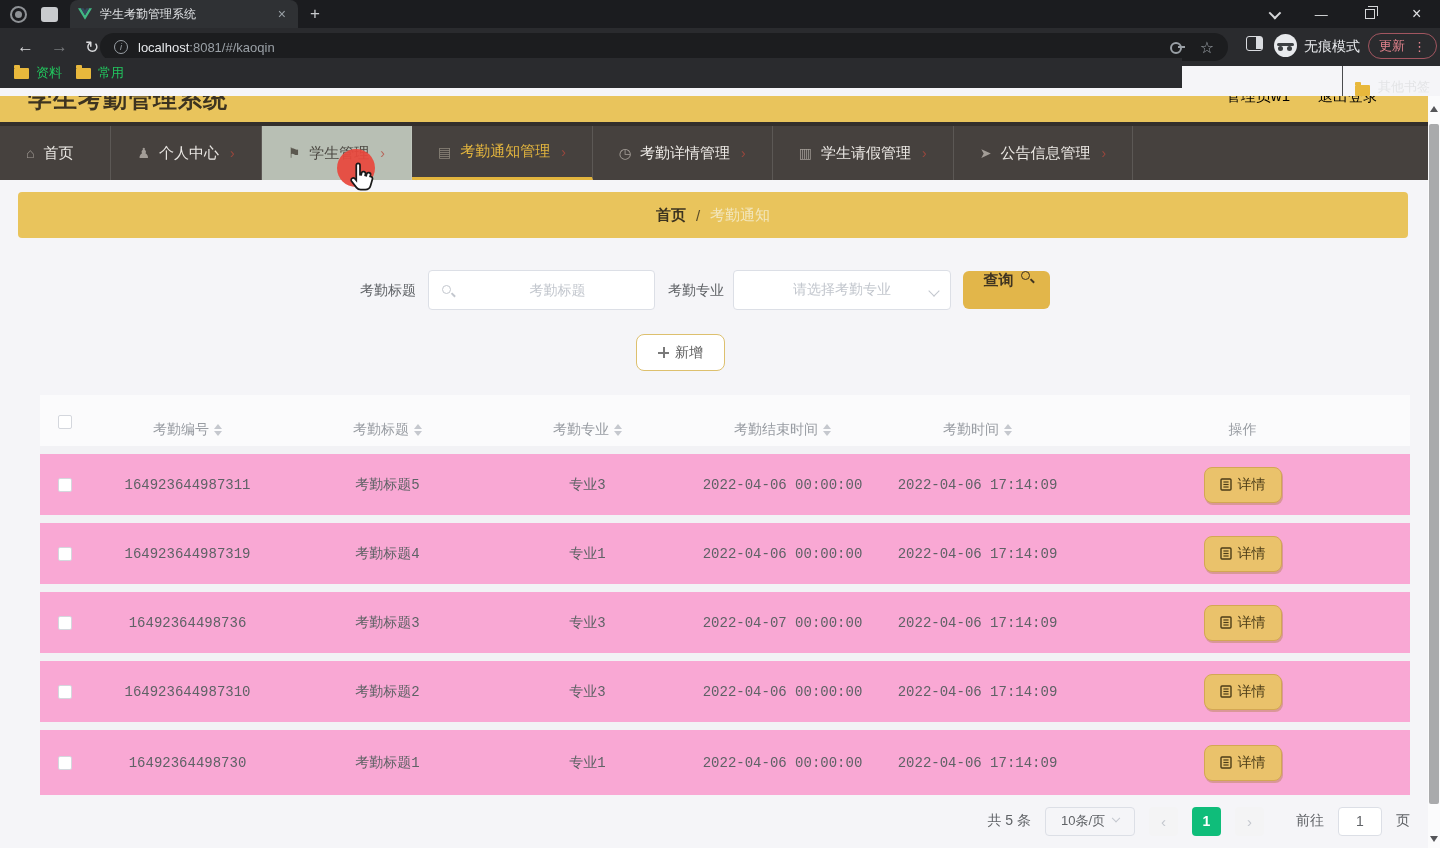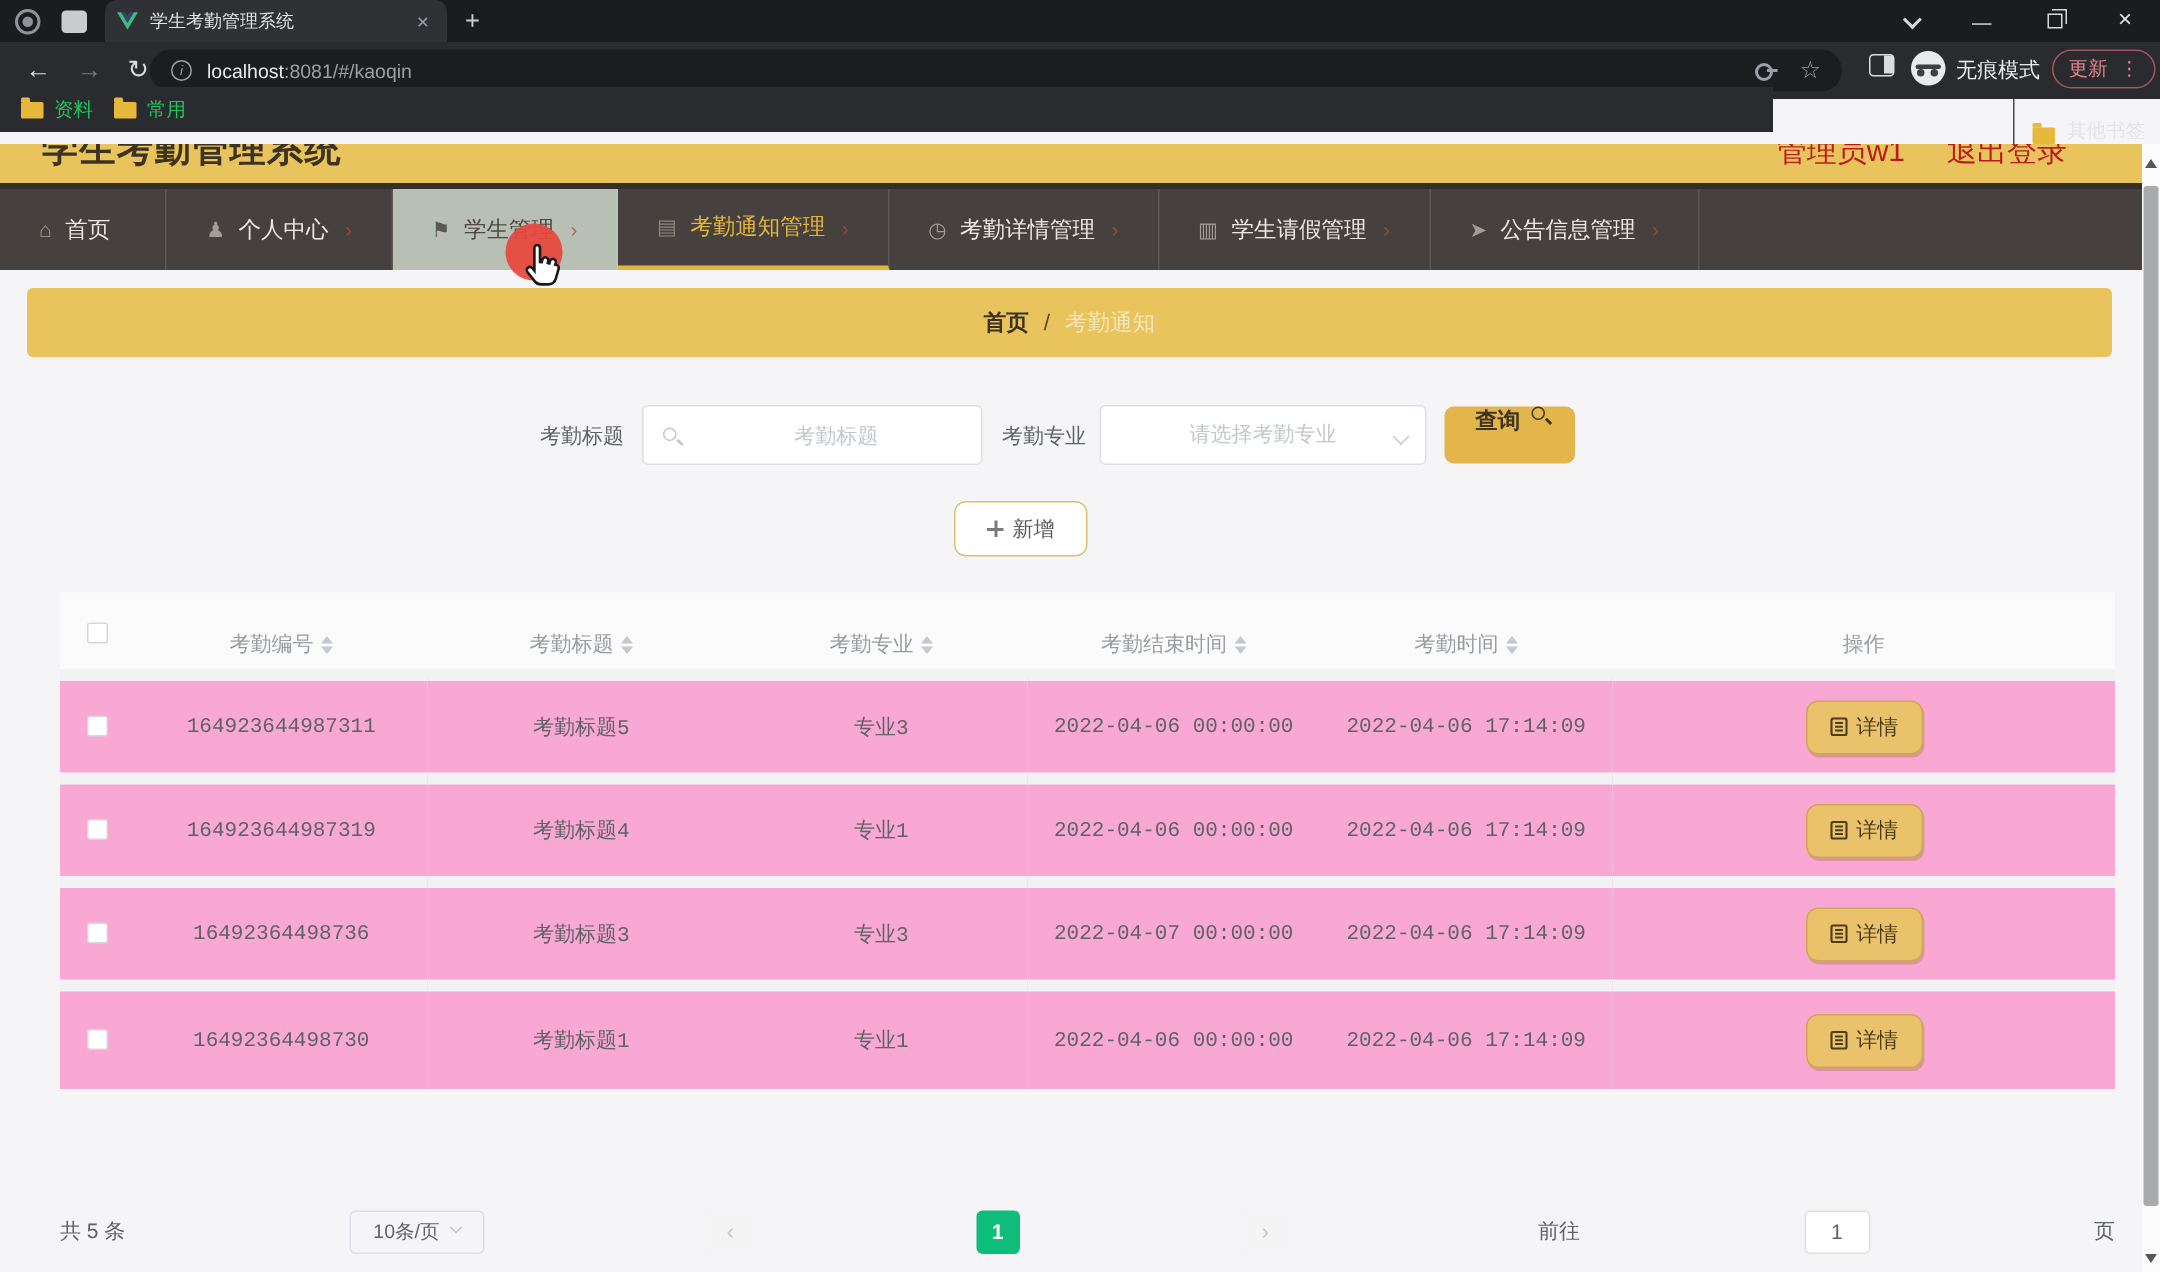--- a/index.html
+++ b/index.html
@@ -44,21 +44,21 @@
 
   .bookmarks { position:absolute; left:0; top:58px; width:1182px; height:30px; background:#2a2b2e; display:flex; align-items:center; font-size:13px; color:#22c55e; }
   .bm-item { display:flex; align-items:center; margin-left:14px; gap:7px; }
   .i-folder { width:15px; height:11px; background:#e8b83c; border-radius:1px; position:relative; }
   .i-folder::before { content:""; position:absolute; left:0; top:-3px; width:6px; height:3px; background:#e8b83c; border-radius:1px 1px 0 0; }
   .bm-right { position:absolute; right:10px; top:0; height:30px; display:flex; align-items:flex-end; gap:8px; border-left:1px solid #4a4b4e; padding-left:12px; }
 
   
   .app-header { position:absolute; left:0; top:96px; width:1428px; height:26px; background:#e9c45c; overflow:hidden; }
   .app-title { position:absolute; left:28px; top:-13px; font-size:24px; font-weight:bold; color:#3c3320; letter-spacing:1px; }
-  .hdr-right { position:absolute; right:50px; top:-9px; font-size:20px; color:#b91c1c; display:flex; gap:28px;margin-left:32px; }
+  .hdr-right { position:absolute; right:50px; top:-9px; font-size:15px; color:#000000; display:flex; gap:28px;margin-left:32px; }
 
   .app-nav { position:absolute; left:0; top:122px; width:1428px; height:58px; background:#46413e; border-top:4px solid #332f2c; display:flex; }
   .nav-tab { height:100%; display:flex; align-items:center; gap:9px; padding:0 26px; border-right:1px solid rgba(255,255,255,.12); color:#ebe8e4; font-size:15px; position:relative; }
   .nav-icon { font-size:14px; color:#a39d97; }
   .nav-caret { font-size:14px; color:#b5483c; opacity:.75; margin-left:2px; }
   .nav-tab.hovered { background:#b8bfb4; color:#4d4a44; }
   .nav-tab.hovered .nav-icon { color:#5b584f; }
   .nav-tab.active { color:#e3b53e; border-bottom:3px solid #e3b53e; }
   .nav-tab.active .nav-icon { color:#8e877c; }
 
@@ -93,21 +93,21 @@
   .grid tr:last-child td { border-bottom:none; }
   .th-inner { display:inline-flex; align-items:center; gap:5px; justify-content:center;margin-top:18px; }
   .carets { display:inline-flex; flex-direction:column; gap:2px; }
   .carets i { display:block; width:0; height:0; border-left:4px solid transparent; border-right:4px solid transparent; }
   .carets i.up { border-bottom:5px solid #c5c8ce; }
   .carets i.dn { border-top:5px solid #c5c8ce; }
   .cb { display:inline-block; width:14px; height:14px; border:1px solid #d4d7dd; border-radius:2px; background:#fff; vertical-align:middle; }
   .btn-detail { width:78px; height:36px; background:#eac26b; border:1px solid #d3a753; border-radius:8px; color:#4c3d18; font-size:14px; display:inline-flex; align-items:center; justify-content:center; gap:6px; box-shadow:1px 2px 0 rgba(160,120,40,.35); font-family:inherit; }
 
   
-  .pager { position:absolute; left:40px; top:804px; width:1370px; height:34px; display:flex; align-items:center; justify-content:space-between; gap:4px; font-size:14px; color:#5f6266; }
+  .pager { position:absolute; left:40px; top:804px; width:1370px; height:34px; display:flex; align-items:center; justify-content:flex-end; gap:14px; font-size:14px; color:#5f6266; }
   .pg-size { width:90px; height:29px; border:1px solid #dcdfe6; border-radius:4px; display:flex; align-items:center; justify-content:center; gap:8px; color:#5f6266; font-size:13px; position:relative; }
   .pg-size .sel-chev { position:static; transform:rotate(45deg) translate(-2px,-2px); width:6px; height:6px; }
   .pg-btn { width:29px; height:29px; border-radius:4px; background:#f4f4f5; color:#c3c7ce; display:flex; align-items:center; justify-content:center; font-size:15px; }
   .pg-cur { width:29px; height:29px; border-radius:4px; background:#0fbd7a; color:#fff; display:flex; align-items:center; justify-content:center; font-size:14px; font-weight:bold; }
   .pg-goto-input { width:44px; height:29px; border:1px solid #dcdfe6; border-radius:4px; text-align:center; font-size:14px; color:#5f6266; background:#fff; font-family:inherit; }
 
   
   .watermark { position:absolute; left:143px; top:692px; font-size:42px; font-weight:bold; color:#8b8b8b; letter-spacing:2px; z-index:30;
     text-shadow:-2px -2px 0 #fff, 2px -2px 0 #fff, -2px 2px 0 #fff, 2px 2px 0 #fff, 0 4px 2px rgba(0,0,0,.18); }
 
@@ -389,20 +389,39 @@
                 <rect x="1" y="1" width="10" height="11" rx="1" fill="none" stroke="#4c3d18" stroke-width="1.4"></rect>
                 <line x1="3.4" y1="4" x2="8.6" y2="4" stroke="#4c3d18" stroke-width="1.2"></line>
                 <line x1="3.4" y1="6.5" x2="8.6" y2="6.5" stroke="#4c3d18" stroke-width="1.2"></line>
                 <line x1="3.4" y1="9" x2="8.6" y2="9" stroke="#4c3d18" stroke-width="1.2"></line>
               </svg>
               <span>详情</span>
             </button>
           </td>
         </tr>
 
+        <tr>
+          <td><span class="cb"></span></td>
+          <td>164923644987310</td>
+          <td>考勤标题2</td>
+          <td>专业3</td>
+          <td>2022-04-06 00:00:00</td>
+          <td>2022-04-06 17:14:09</td>
+          <td>
+            <button class="btn-detail">
+              <svg width="12" height="13" viewBox="0 0 12 13">
+                <rect x="1" y="1" width="10" height="11" rx="1" fill="none" stroke="#4c3d18" stroke-width="1.4"></rect>
+                <line x1="3.4" y1="4" x2="8.6" y2="4" stroke="#4c3d18" stroke-width="1.2"></line>
+                <line x1="3.4" y1="6.5" x2="8.6" y2="6.5" stroke="#4c3d18" stroke-width="1.2"></line>
+                <line x1="3.4" y1="9" x2="8.6" y2="9" stroke="#4c3d18" stroke-width="1.2"></line>
+              </svg>
+              <span>详情</span>
+            </button>
+          </td>
+        </tr>
 
         <tr>
           <td><span class="cb"></span></td>
           <td>16492364498730</td>
           <td>考勤标题1</td>
           <td>专业1</td>
           <td>2022-04-06 00:00:00</td>
           <td>2022-04-06 17:14:09</td>
           <td>
             <button class="btn-detail">

